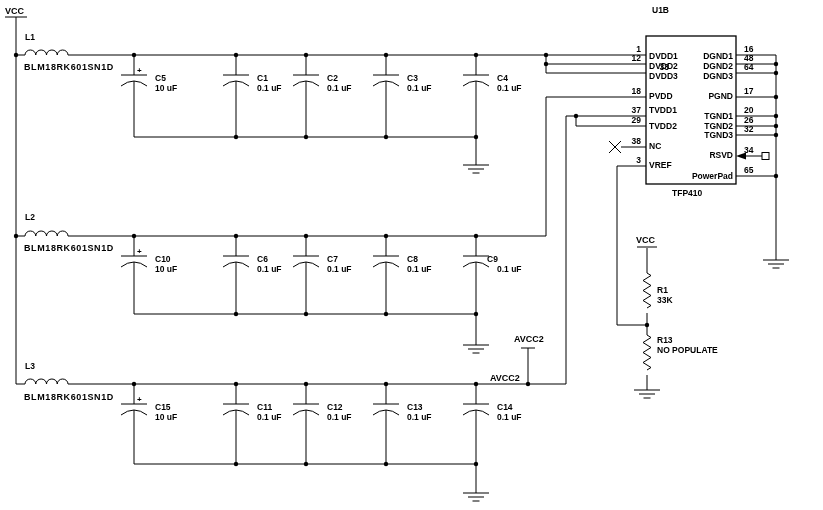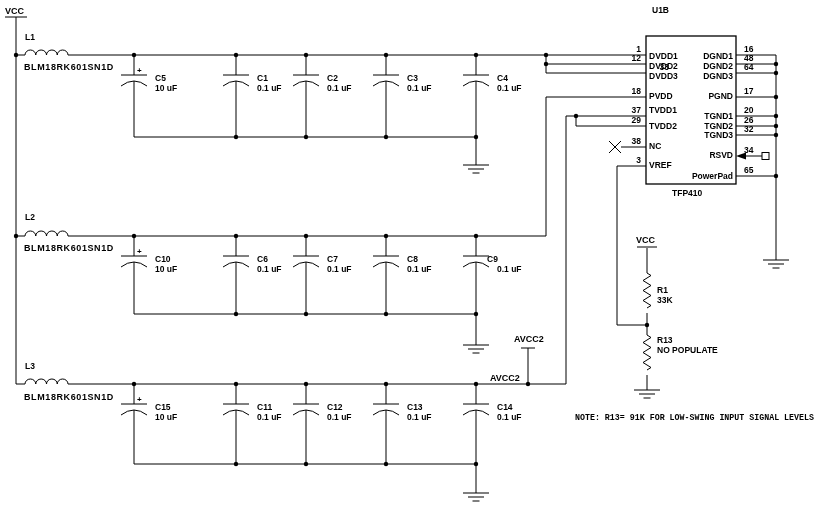--- a/index.html
+++ b/index.html
@@ -223,15 +223,14 @@
 <span class="t rname" style="left:673px;top:122px">TGND2</span>
 <span class="t rname" style="left:673px;top:131px">TGND3</span>
 <span class="t rname" style="left:673px;top:151px">RSVD</span>
 <span class="t rname" style="left:673px;top:172px">PowerPad</span>
 
 <span class="t" style="left:657px;top:286px">R1</span>
 <span class="t" style="left:657px;top:296px">33K</span>
 <span class="t" style="left:657px;top:336px">R13</span>
 <span class="t" style="left:657px;top:346px">NO POPULATE</span>
 
-<span class="t note" style="left:575px;top:413px">NOTE: R13= 91K FOR LOW-SWING INPUT SIGNAL LEVELS</span>
 
 </div>
 
 </body></html>

